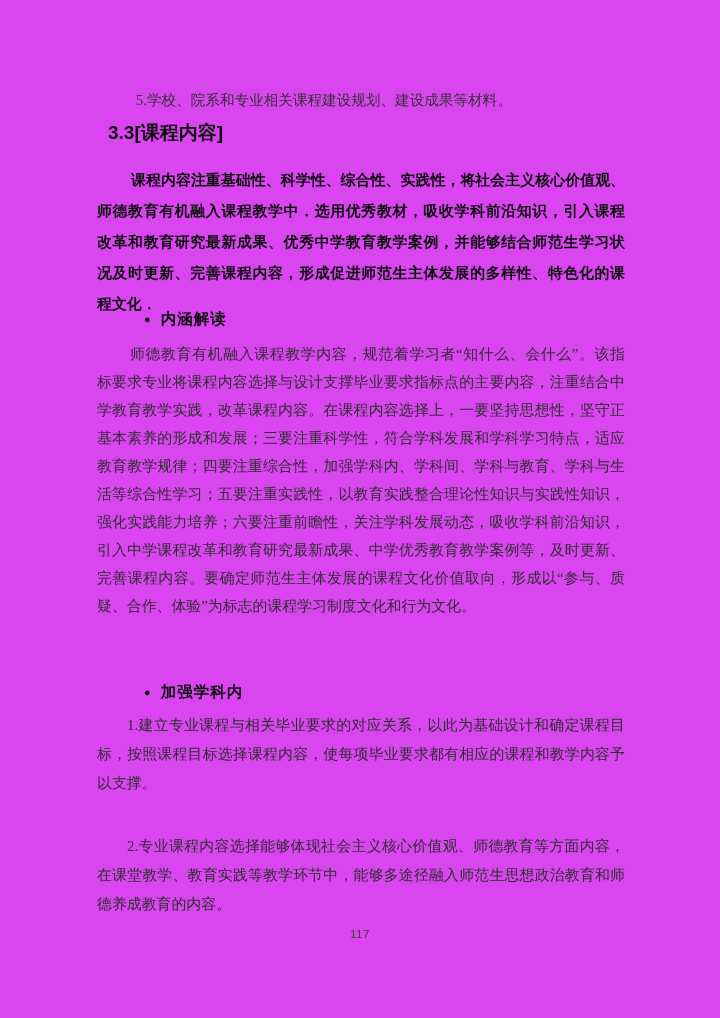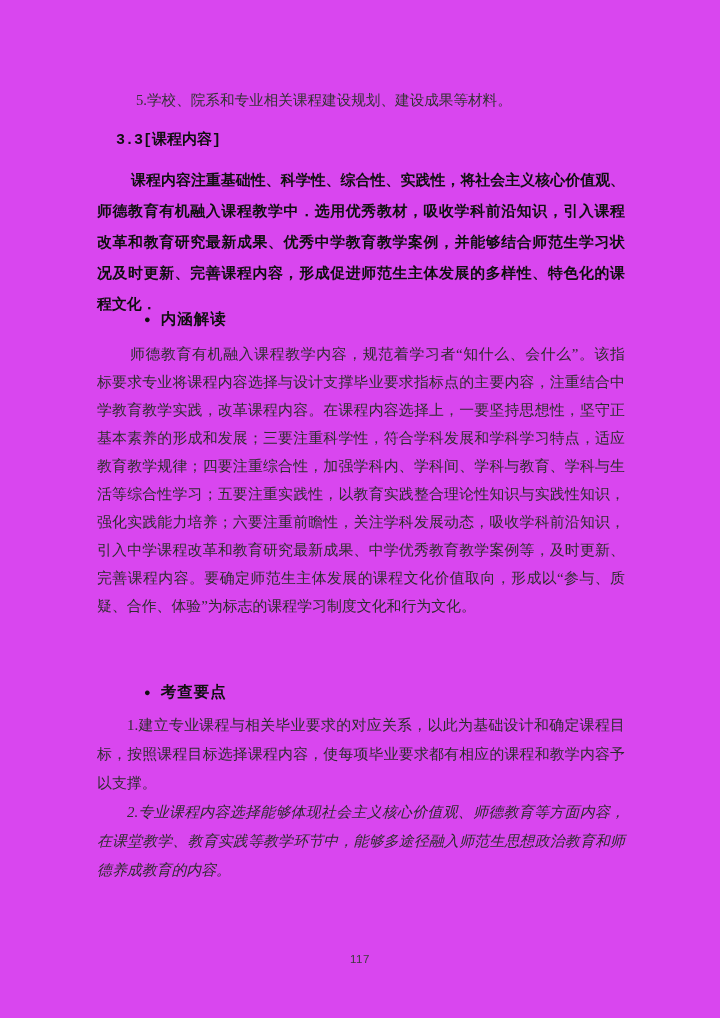--- a/index.html
+++ b/index.html
@@ -20,26 +20,26 @@
     font-size: 14.6px;
     line-height: 18px;
     padding-left: 39px;
     box-sizing: border-box;
     color: #333;
   }
   .heading {
     top: 118px;
     left: 104px;
     width: 520px;
-    margin: 12px;
-    font-size: 15px;
+    margin: 4px;
+    font-size: 19px;
     font-weight: 700;
     color: #0f0f0f;
     line-height: 22px;
-    font-family: Liberation Mono, monospace;
+    font-family: Liberation Sans, sans-serif;
   }
   .para { box-sizing: border-box; }
   .para .tline {
     text-align: justify;
     text-align-last: justify;
   }
   .para .tline.lastline { text-align-last: left; }
 
   .overview-para {
     top: 165px;
@@ -81,33 +81,32 @@
   }
   .connotation-para .tline.first { padding-left: 33px; }
 
   .kp-para {
     font-size: 14.9px;
     line-height: 29px;
     color: #2e2e2e;
   }
   .kp-para .tline.first { padding-left: 30px; }
   .kp1 { top: 711px; }
-  .kp2 { top: 798px; font-style: italic; }
+  .kp2 { top: 832px; }
 
   .page-number {
     position: absolute;
     left: 0;
     width: 720px;
     top: 928px;
     text-align: center;
     font-size: 11.5px;
     color: #3c3c3c;
     font-family: "Liberation Sans", "DejaVu Sans", sans-serif;
     letter-spacing: 0.5px;
-    margin-top: 25px;
   }
 </style>
 </head>
 <body>
 
 <div class="page">
 
   <div class="abs intro">5.学校、院系和专业相关课程建设规划、建设成果等材料。</div>
 
   <h2 class="abs heading">3.3[课程内容]</h2>
@@ -133,21 +132,21 @@
       <div class="tline">教育教学规律；四要注重综合性，加强学科内、学科间、学科与教育、学科与生</div>
       <div class="tline">活等综合性学习；五要注重实践性，以教育实践整合理论性知识与实践性知识，</div>
       <div class="tline">强化实践能力培养；六要注重前瞻性，关注学科发展动态，吸收学科前沿知识，</div>
       <div class="tline">引入中学课程改革和教育研究最新成果、中学优秀教育教学案例等，及时更新、</div>
       <div class="tline">完善课程内容。要确定师范生主体发展的课程文化价值取向，形成以“参与、质</div>
       <div class="tline lastline">疑、合作、体验”为标志的课程学习制度文化和行为文化。</div>
     </div>
 
   <div class="abs bullet-row row2">
     <span class="bullet-glyph">●</span>
-    <span class="bullet-title">考查要点</span>
+    <span class="bullet-title">加强学科内</span>
   </div>
 
   <div class="abs para kp-para kp1">
       <div class="tline first">1.建立专业课程与相关毕业要求的对应关系，以此为基础设计和确定课程目</div>
       <div class="tline">标，按照课程目标选择课程内容，使每项毕业要求都有相应的课程和教学内容予</div>
       <div class="tline lastline">以支撑。</div>
     </div>
 
   <div class="abs para kp-para kp2">
       <div class="tline first">2.专业课程内容选择能够体现社会主义核心价值观、师德教育等方面内容，</div>

